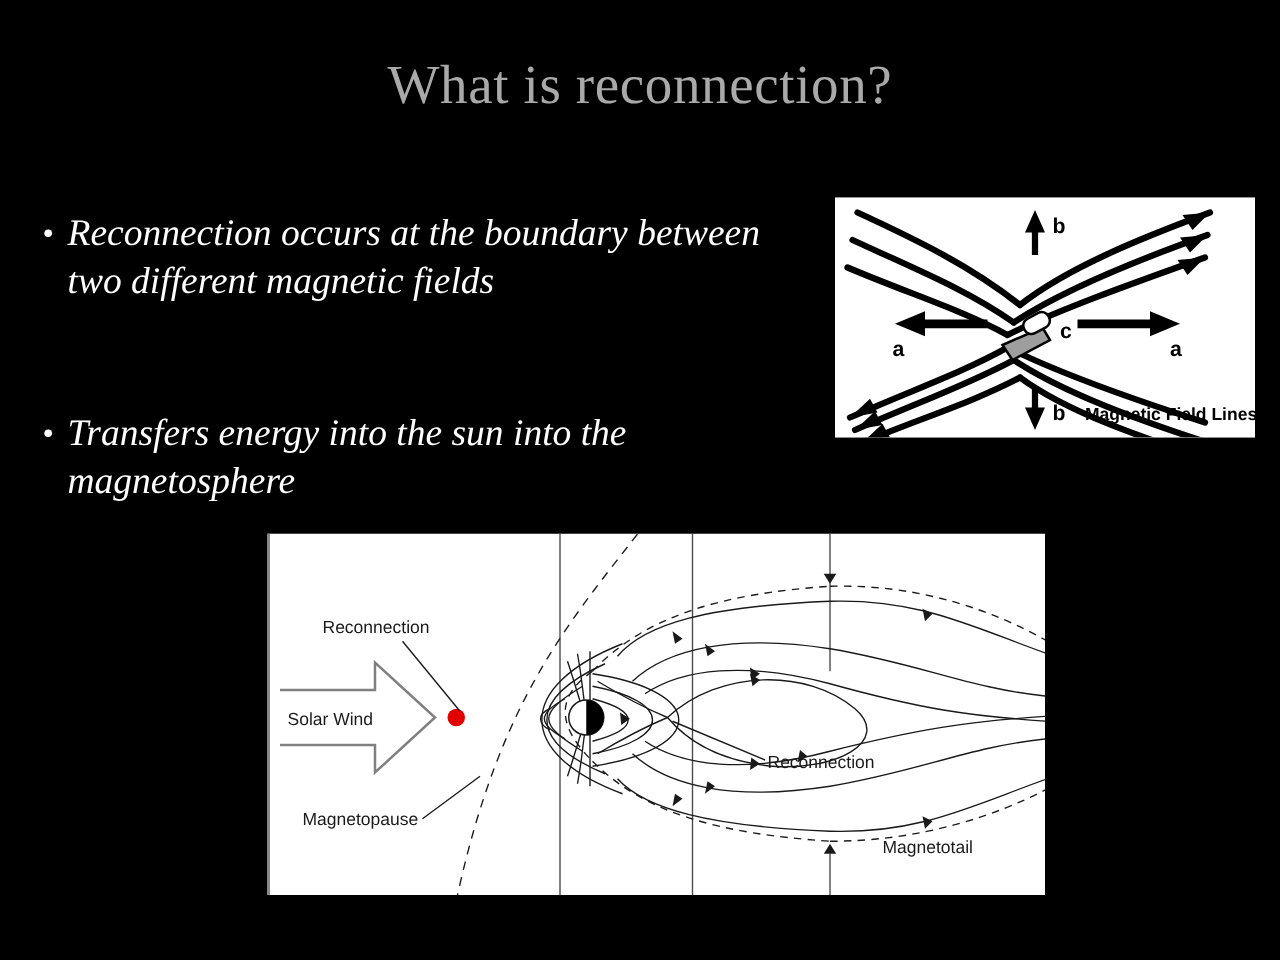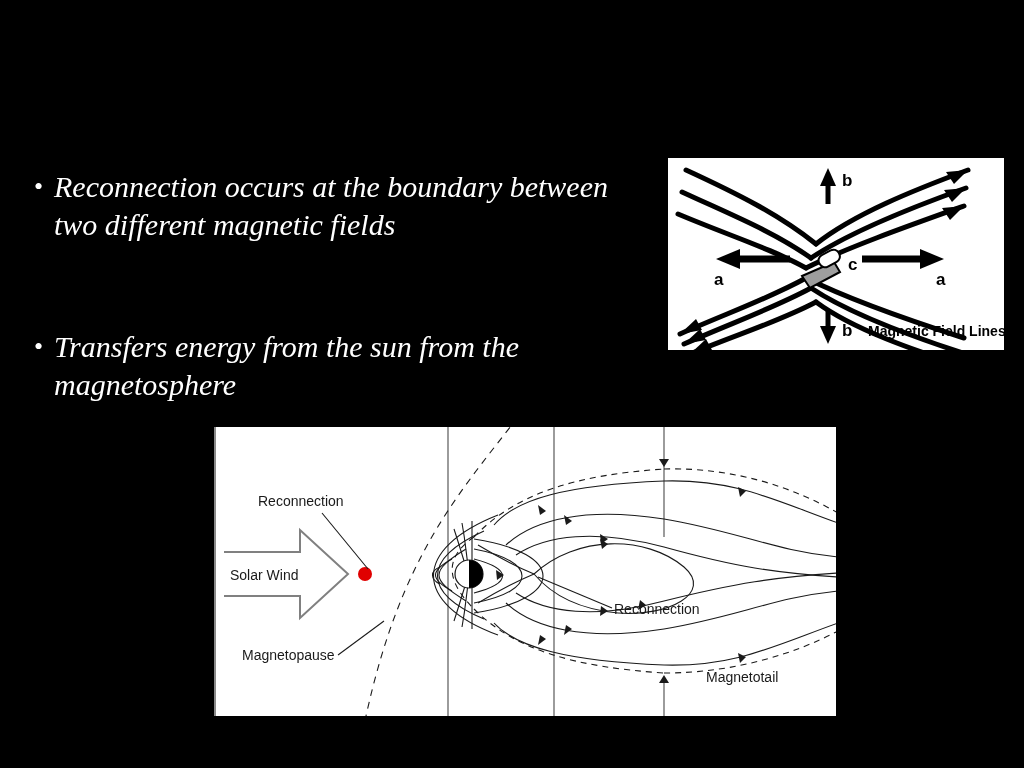--- a/index.html
+++ b/index.html
@@ -73,29 +73,30 @@
     border-left: 2px solid #8a8a8a;
     box-sizing: border-box;
   }
   .figure svg { display: block; }
 </style>
 </head>
 <body>
 
 <div id="slide">
 
+  <div id="slide-title">What is reconnection?</div>
 
   <div class="bullet-block" id="bullet-1">
     <span class="bullet-dot">•</span>
     <span class="bullet-text">Reconnection occurs at the boundary between two different magnetic fields</span>
   </div>
 
   <div class="bullet-block" id="bullet-2">
     <span class="bullet-dot">•</span>
-    <span class="bullet-text">Transfers energy from the sun from the magnetosphere</span>
+    <span class="bullet-text">Transfers energy into the sun into the magnetosphere</span>
   </div>
 
   <div class="figure" id="xline-figure">
     <svg width="336" height="192" viewBox="0 0 336 192" xmlns="http://www.w3.org/2000/svg">
       <rect x="0" y="0" width="336" height="192" fill="#ffffff"></rect>
       <g stroke="#000000" stroke-width="5" fill="none" stroke-linecap="round">
 
         <path d="M 18 12 C 70 36 110 56 148 86"></path>
         <path d="M 14 34 C 66 58 106 74 143 100"></path>
         <path d="M 10 56 C 62 78 102 90 138 110"></path>

